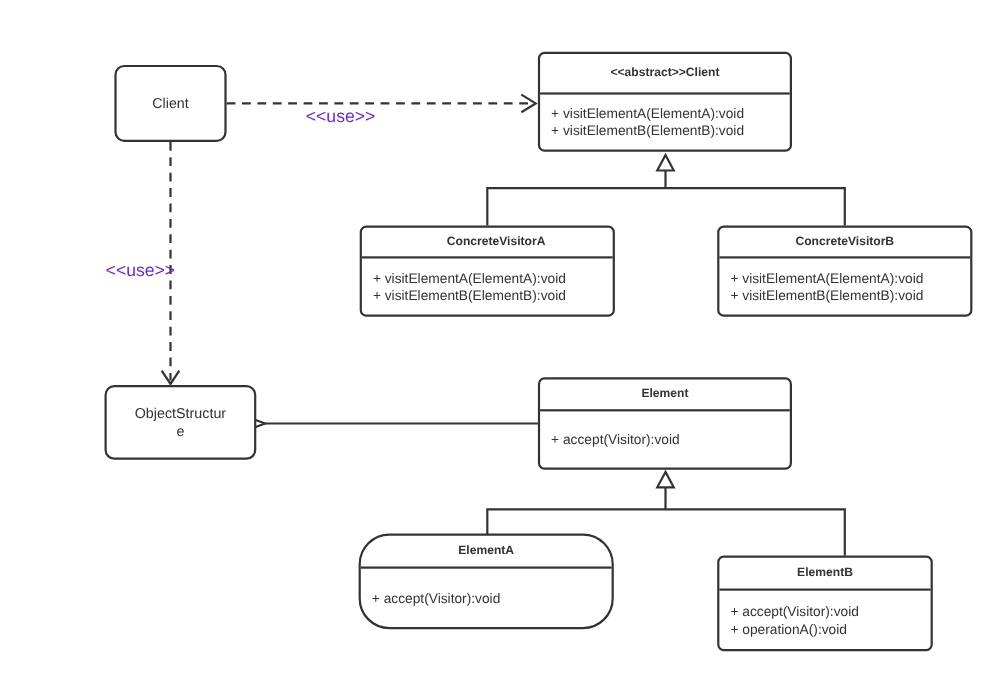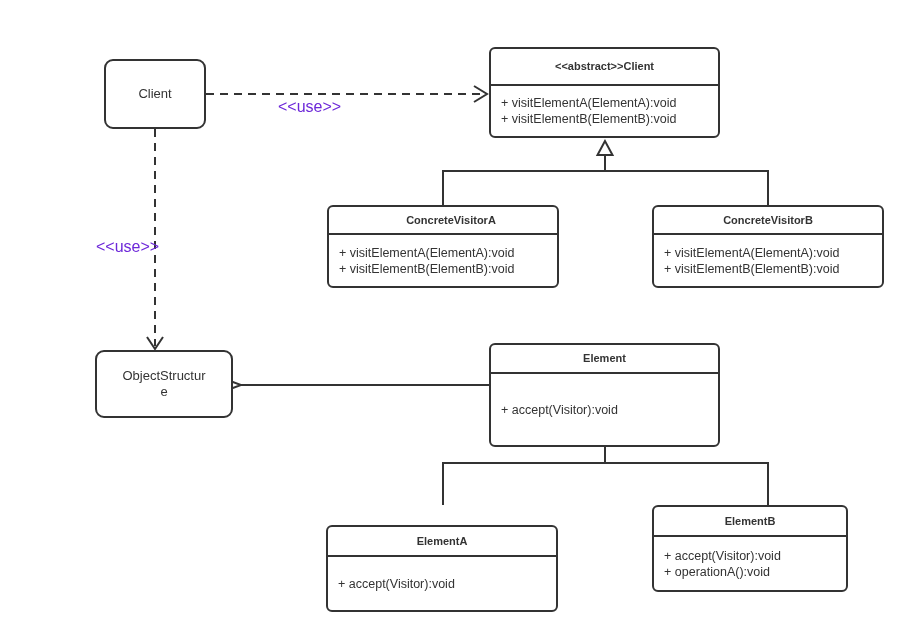--- a/index.html
+++ b/index.html
@@ -141,30 +141,30 @@
     <div class="uml-body">
       <div class="method">+ visitElementA(ElementA):void</div>
       <div class="method">+ visitElementB(ElementB):void</div>
     </div>
   </div>
 
   <div class="uml-node" style="left:95px; top:350px; width:138px; height:68px;">
     <span class="wrap-label">ObjectStructure</span>
   </div>
 
-  <div class="uml-class" style="left:489px; top:343px; width:231px; height:104px;">
+  <div class="uml-class" style="left:489px; top:343px; width:231px; height:84px;">
     <div class="uml-head" style="height:27px;">
       <span>Element</span>
     </div>
     <div class="uml-body">
       <div class="method">+ accept(Visitor):void</div>
     </div>
   </div>
 
-  <div class="uml-class" style="left:326px; top:525px; width:232px; height:87px;">
+  <div class="uml-class" style="left:326px; top:485px; width:232px; height:87px;border-radius:28px;">
     <div class="uml-head" style="height:28px;">
       <span>ElementA</span>
     </div>
     <div class="uml-body">
       <div class="method">+ accept(Visitor):void</div>
     </div>
   </div>
 
   <div class="uml-class" style="left:652px; top:505px; width:196px; height:87px;">
     <div class="uml-head" style="height:28px;">

